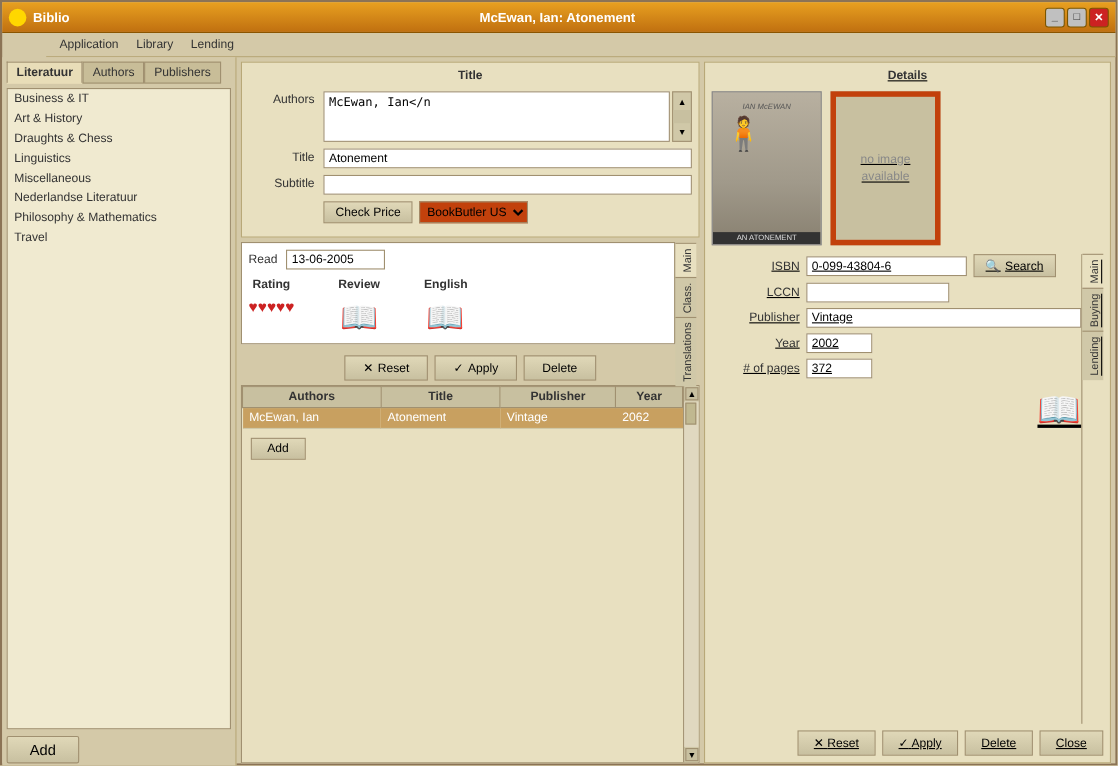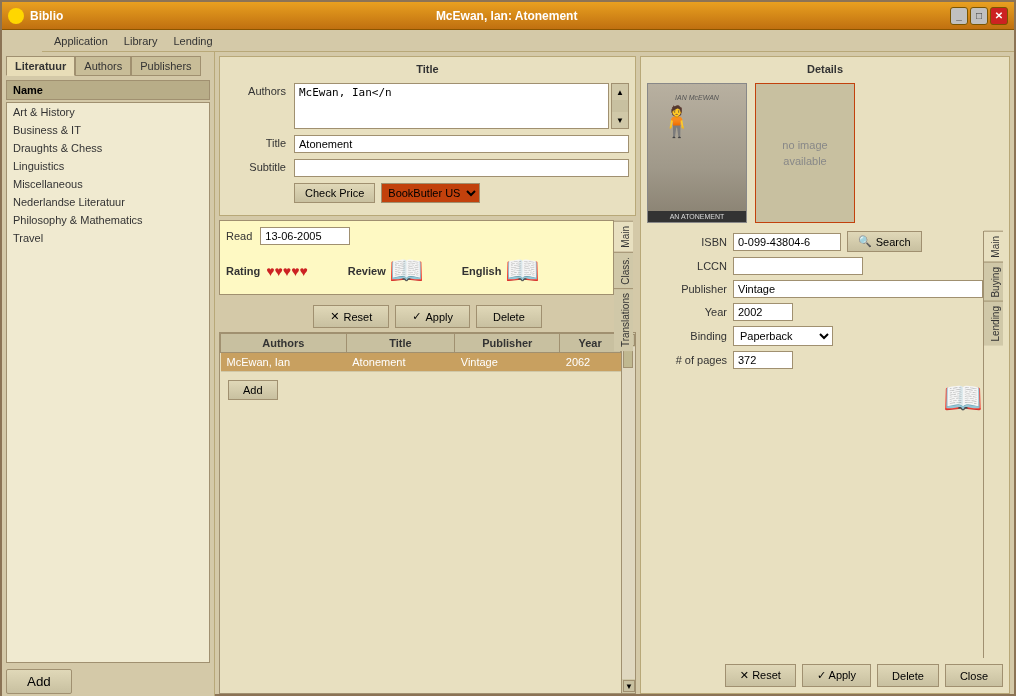--- a/index.html
+++ b/index.html
@@ -259,20 +259,21 @@
       width: 90px;
     }
 
     .cols-row {
       display: flex;
       gap: 40px;
     }
 
     .col-section {
       display: flex;
+      flex-direction: column;
       align-items: center;
       gap: 6px;
     }
 
     .col-label {
       color: #333;
       font-weight: bold;
     }
 
     .stars {
@@ -362,21 +363,21 @@
       display: flex;
       gap: 8px;
       margin-bottom: 8px;
       align-items: center;
     }
 
     .no-image-box {
       width: 100px;
       height: 140px;
       background: #c8c0a0;
-      border: 1px solid #c2410c;
+      border: 5px solid #c2410c;
       display: flex;
       flex-direction: column;
       align-items: center;
       justify-content: center;
       color: #888;
       font-size: 11px;
       gap: 4px;
     }
 
     .details-row {
@@ -520,24 +521,23 @@
   </div>
 
   <div class="content-area">
 
     <div class="sidebar">
       <div class="tabs-row">
         <div class="tab-btn active">Literatuur</div>
         <div class="tab-btn">Authors</div>
         <div class="tab-btn">Publishers</div>
       </div>
-      <div class="list-header">Name</div>
       <div class="category-list">
+        <div class="category-item">Business &amp; IT</div>
         <div class="category-item">Art &amp; History</div>
-        <div class="category-item">Business &amp; IT</div>
         <div class="category-item">Draughts &amp; Chess</div>
         <div class="category-item">Linguistics</div>
         <div class="category-item">Miscellaneous</div>
         <div class="category-item">Nederlandse Literatuur</div>
         <div class="category-item">Philosophy &amp; Mathematics</div>
         <div class="category-item">Travel</div>
       </div>
       <button class="add-btn">Add</button>
     </div>
 
@@ -572,21 +572,21 @@
           <div class="check-price-row">
             <button class="check-price-btn">Check Price</button>
             <select class="store-select">
               <option>BookButler US</option>
               <option>Amazon</option>
               <option>BookFinder</option>
             </select>
           </div>
         </div>
 
-        <div style="background:#fef9c3; border:1px solid #a09070; padding:6px; position:relative; margin-right:22px;">
+        <div style="background:#ffffff; border:1px solid #a09070; padding:6px; position:relative; margin-right:22px;">
 
           <div class="read-row">
             <span class="read-label">Read</span>
             <input class="read-input" value="13-06-2005" style="">
           </div>
 
           <div class="cols-row">
             <div class="col-section">
               <div class="col-label">Rating</div>
               <div class="stars">♥♥♥♥♥</div>
@@ -653,21 +653,21 @@
                 <div style="width:10px; height:20px; margin:1px; background:#c0b890; border:1px solid #a09070;"></div>
               </div>
               <div style="width:12px; height:12px; margin:1px; background:#c8c0a0; border:1px solid #a09070; display:flex; align-items:center; justify-content:center; cursor:pointer; font-size:8px;">▼</div>
             </div>
           </div>
         </div>
 
       </div>
 
       <div class="right-details">
-        <div style="padding:6px; display:flex; flex-direction:column; flex:1; position:relative;">
+        <div style="padding:6px; display:flex; flex-direction:column; flex:1; position:relative;text-decoration:underline;">
           <div class="details-title">Details</div>
 
           <div class="book-cover-area">
 
             <div class="cover-illustration">
               <div style="width:100%; height:100%; background:linear-gradient(180deg, #b8b0a0 0%, #a0998a 60%, #888070 100%); position:relative; overflow:hidden;">
                 <div style="position:absolute; top:10px; left:5px; right:5px; font-size:7px; color:#555; font-style:italic; text-align:center;">IAN McEWAN</div>
                 <div style="position:absolute; top:20px; left:10px; font-size:30px; color:#666;">🧍</div>
                 <div style="position:absolute; bottom:0; left:0; right:0; background:#333; color:#ddd; font-size:7px; text-align:center; padding:2px;">AN ATONEMENT</div>
               </div>
@@ -677,21 +677,21 @@
               <span>no image</span>
               <span>available</span>
             </div>
           </div>
 
           <div style="display:flex; flex:1; position:relative;">
             <div style="flex:1;">
 
               <div class="details-row">
                 <div class="details-label">ISBN</div>
-                <input class="details-input" value="0-099-43804-6" style="flex: 0 0 auto; width: 108px;">
+                <input class="details-input" value="0-099-43804-6" style="flex: 0 0 auto; width: 146px;">
                 <button class="search-btn">
                   <span>🔍</span>
                   <span>Search</span>
                 </button>
               </div>
 
               <div class="details-row">
                 <div class="details-label">LCCN</div>
                 <input class="details-input" value="" style="flex: 0 0 auto; width: 130px;">
               </div>
@@ -699,28 +699,20 @@
               <div class="details-row">
                 <div class="details-label">Publisher</div>
                 <input class="details-input" value="Vintage" style="">
               </div>
 
               <div class="details-row">
                 <div class="details-label">Year</div>
                 <input class="details-input" value="2002" style="flex: 0 0 auto; width: 60px;">
               </div>
 
-              <div class="details-row">
-                <div class="details-label">Binding</div>
-                <select class="binding-select">
-                  <option>Paperback</option>
-                  <option>Hardcover</option>
-                  <option>Softcover</option>
-                </select>
-              </div>
 
               <div class="details-row">
                 <div class="details-label"># of pages</div>
                 <input class="details-input" value="372" style="flex: 0 0 auto; width: 60px;">
               </div>
 
               <div style="display:flex; justify-content:flex-end; margin-top:10px; color:#6688cc; font-size:32px;">📖</div>
             </div>
 
             <div style="width:20px; display:flex; flex-direction:column; border-left:1px solid #a09070;">

